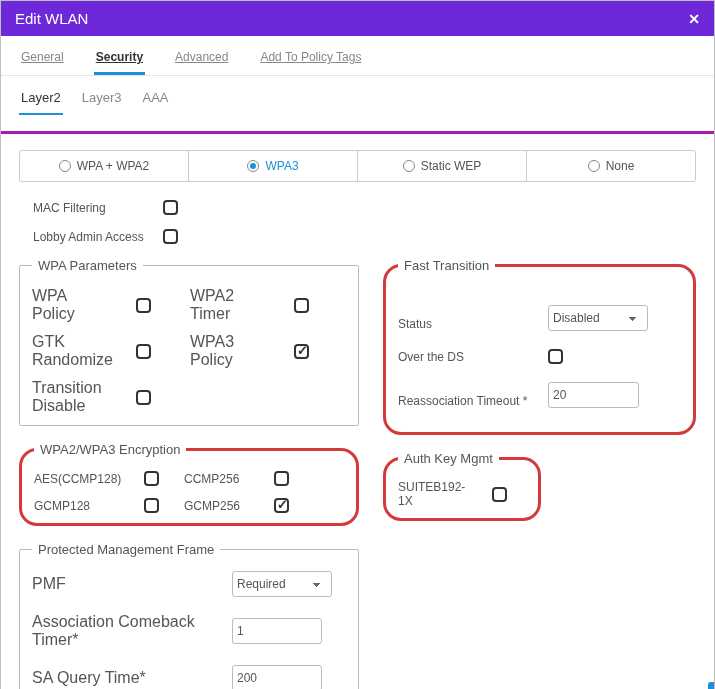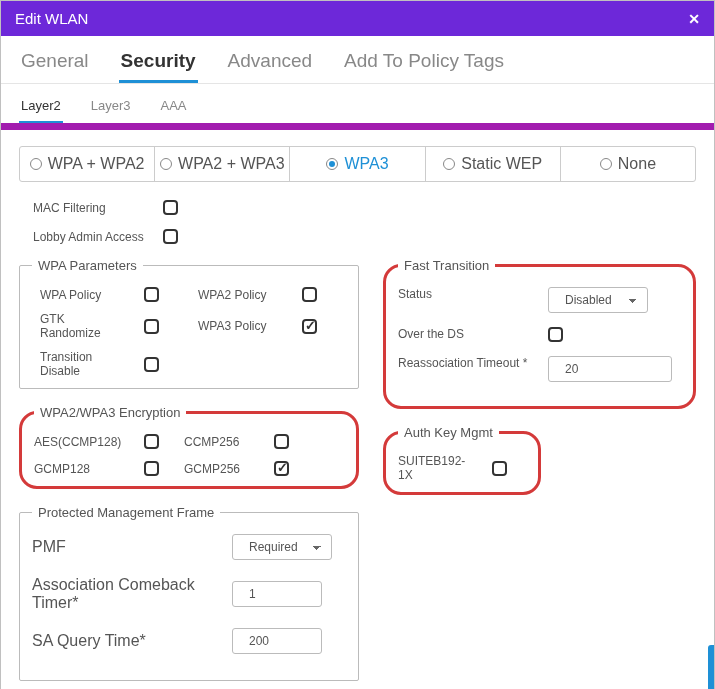--- a/index.html
+++ b/index.html
@@ -40,32 +40,33 @@
   .tabs {
     display: flex;
     gap: 28px;
     padding: 8px 18px 0 18px;
     border-bottom: 1px solid #e5e5e5;
   }
   .tab {
     padding: 6px 2px 8px 2px;
     color: #888;
     cursor: pointer;
-    font-size: 19px;
+    font-size: 12px;
+    text-decoration: underline;
   }
   .tab.active {
     color: #333;
     font-weight: 600;
     border-bottom: 3px solid #1e90d6;
   }
   .subtabs {
     display: flex;
-    gap: 26px;
-    padding: 10px 18px 0 18px;
-    border-bottom: 7px solid #a21caf;
+    gap: 17px;
+    padding: 10px 18px 16px 18px;
+    border-bottom: 3px solid #a21caf;
   }
   .subtab {
     padding: 4px 2px 8px 2px;
     color: #888;
     cursor: pointer;
     font-size: 13px;
   }
   .subtab.active {
     color: #333;
     border-bottom: 2px solid #1e90d6;
@@ -78,21 +79,21 @@
     border: 1px solid #ccc;
     border-radius: 3px;
     overflow: hidden;
     margin-bottom: 18px;
   }
   .radio-cell {
     flex: 1;
     text-align: left;
     padding: 8px 4px;
     border-right: 1px solid #ccc;
-    font-size: 16px;
+    font-size: 12px;
     color: #555;
     cursor: pointer;
     display: flex;
     align-items: center;
     justify-content: center;
     gap: 6px;
   }
   .radio-cell:last-child { border-right: none; }
   .radio-dot {
     display:inline-block;
@@ -154,55 +155,55 @@
     color:#555;
     padding:0 6px;
   }
   .narrow { width: 340px; }
   .grid2 {
     display:grid;
     grid-template-columns: 80px 30px 80px 30px;
     row-gap: 10px;
     column-gap: 24px;
     align-items:center;
-    font-size:12px;
-    margin-left:8px;
+    font-size:16px;
   }
   .grid2b {
     display:grid;
     grid-template-columns: 100px 30px 80px 30px;
     row-gap: 12px;
     column-gap: 10px;
     align-items:center;
     font-size:12px;
   }
   .ftrow {
     display:flex;
-    align-items:flex-start;
+    align-items:flex-end;
     margin-bottom:14px;
+    margin-top:18px;
   }
   .ftrow .lbl2 { width:150px; font-size:12px; }
   select, input.txt {
     border:1px solid #bbb;
     border-radius:3px;
-    padding:4px 16px;
+    padding:4px 4px;
     font-size:12px;
     color:#555;
     background:#fff;
     height:26px;
   }
   select { width:100px; appearance:none; padding-right:20px;
     background-image: linear-gradient(45deg, transparent 50%, #666 50%),
                       linear-gradient(135deg, #666 50%, transparent 50%);
     background-position: calc(100% - 14px) 11px, calc(100% - 10px) 11px;
     background-size: 4px 4px, 4px 4px;
     background-repeat: no-repeat;
   }
   .input-sm { width:90px; }
-  .input-md { width:124px; }
+  .input-md { width:91px; }
   .auth-row { display:flex; align-items:center; gap:14px; font-size:12px;}
   .pmf-row {
     display:flex;
     align-items:center;
     margin-bottom:16px;
   }
   .pmf-row .lbl3 { width:200px; font-size:16px; }
   .sidebar-accent {
     position:absolute;
     right:0;
@@ -234,24 +235,20 @@
     <div class="subtab active">Layer2</div>
     <div class="subtab">Layer3</div>
     <div class="subtab">AAA</div>
   </div>
 
   <div class="content">
     <div class="radio-row">
       <div class="radio-cell">
           <span class="radio-dot"></span>
           <span>WPA + WPA2</span>
-        </div>
-      <div class="radio-cell">
-          <span class="radio-dot"></span>
-          <span>WPA2 + WPA3</span>
         </div>
       <div class="radio-cell selected">
           <span class="radio-dot sel"></span>
           <span>WPA3</span>
         </div>
       <div class="radio-cell">
           <span class="radio-dot"></span>
           <span>Static WEP</span>
         </div>
       <div class="radio-cell">
@@ -269,21 +266,21 @@
       <span class="cbx"></span>
     </div>
 
     <div class="cols">
       <div class="col">
         <fieldset class="narrow">
           <legend>WPA Parameters</legend>
           <div class="grid2">
             <span>WPA Policy</span>
             <span class="cbx"></span>
-            <span>WPA2 Policy</span>
+            <span>WPA2 Timer</span>
             <span class="cbx"></span>
 
             <span>GTK Randomize</span>
             <span class="cbx"></span>
             <span>WPA3 Policy</span>
             <span class="cbx checked"></span>
 
             <span>Transition Disable</span>
             <span class="cbx"></span>
             <span></span>

